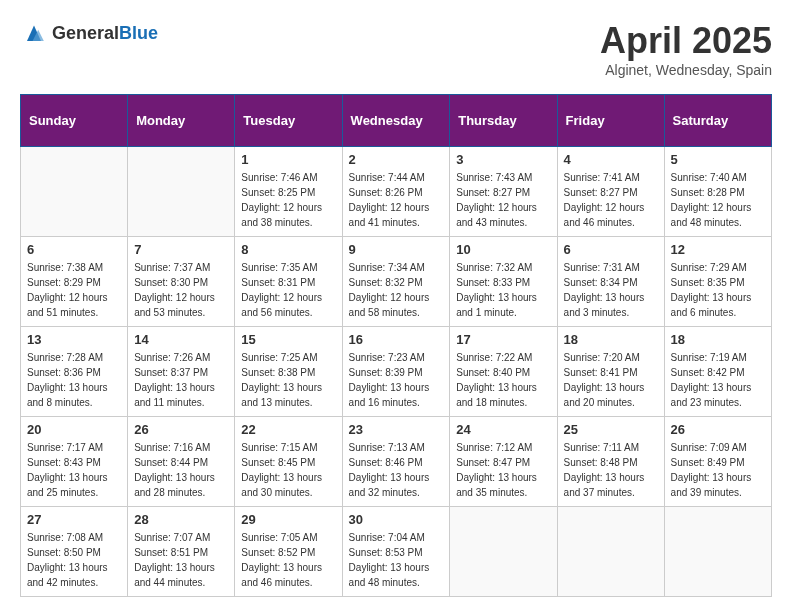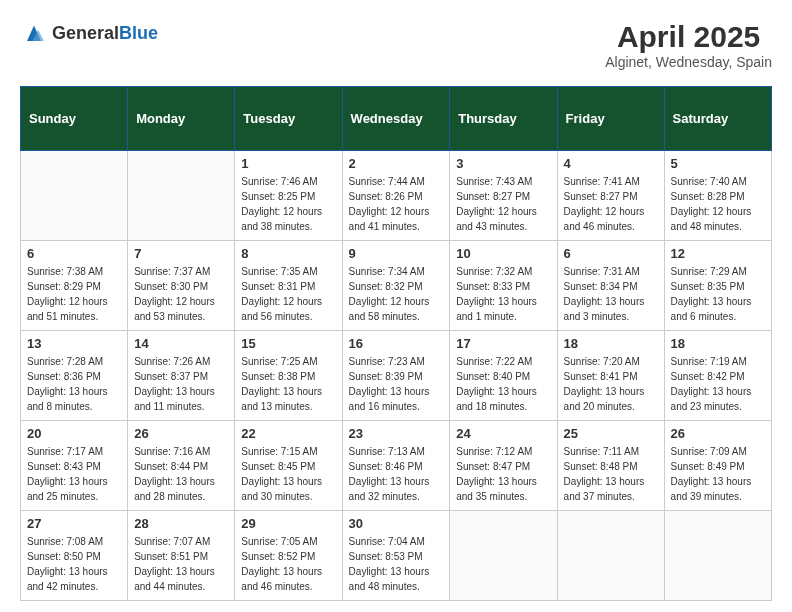--- a/index.html
+++ b/index.html
@@ -38,39 +38,39 @@
     }
     .logo-icon {
       width: 28px;
       height: 28px;
       margin-right: 4px;
     }
     .title-area {
       text-align: right;
     }
     .month-title {
-      font-size: 30px;
+      font-size: 36px;
       font-weight: bold;
       color: #333;
       text-align: center;
     }
     .location {
       font-size: 14px;
       color: #555;
     }
     .calendar {
       width: 100%;
       border-collapse: collapse;
       border: 1px solid #ccc;
     }
     .calendar th {
-      background: #14532d;
+      background: #701a75;
       color: #fff;
       font-size: 13px;
-      padding: 24px 8px;
+      padding: 18px 8px;
       text-align: left;
       border: 1px solid #1a5a9a;
     }
     .calendar td {
       vertical-align: top;
       border: 1px solid #ccc;
       padding: 5px 6px;
       width: 108px;
       min-height: 80px;
       font-size: 11px;

